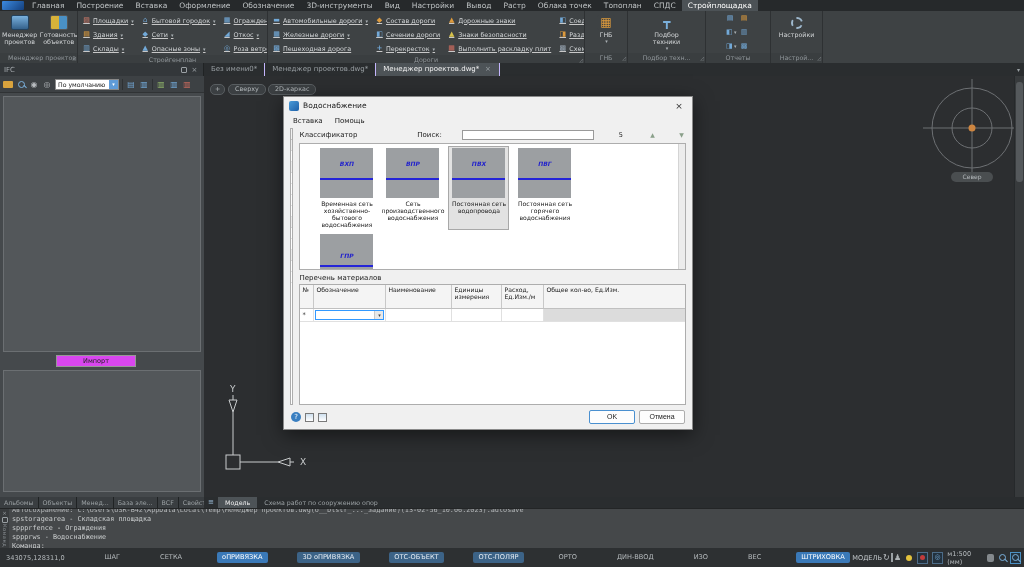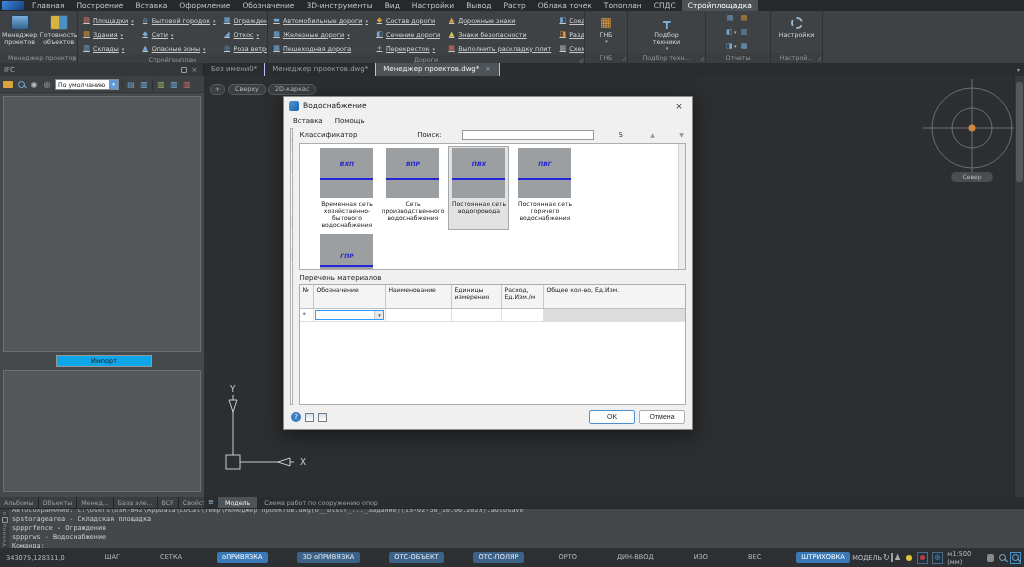--- a/index.html
+++ b/index.html
@@ -61,21 +61,21 @@
 .ico-folder{width:10px;height:7px;background:#d9a33d;border-radius:1px;}
 .ico-mag{width:7px;height:7px;border:1.4px solid #7ab0dc;border-radius:50%;position:relative;}
 .ico-mag::after{content:"";position:absolute;width:4px;height:1.4px;background:#7ab0dc;transform:rotate(45deg);right:-3px;bottom:-1px;}
 .gl-eye::before{content:"◉";}
 .gl-eye2::before{content:"◎";}
 .lp-dd{width:64px;height:11px;background:#fff;border:1px solid #888;font-size:6.2px;color:#1a1a1a;display:flex;align-items:center;padding-left:2px;}
 .lp-dd-btn{margin-left:auto;width:9px;height:9px;background:#5f9bd8;color:#fff;font-size:5px;line-height:9px;text-align:center;}
 .lp-dd-btn::before{content:"▾";}
 .vsep{width:1px;height:11px;background:#2e3133;}
 .lp-box{position:absolute;left:3px;right:3px;border:1px solid #6b6f72;background:#53575a;}
-.lp-import{position:absolute;top:279px;left:56px;width:96px;height:12px;background:#0ea5e9;border:1px solid #979797;font-size:6.5px;color:#222;text-align:center;line-height:10px;}
+.lp-import{position:absolute;top:279px;left:56px;width:80px;height:12px;background:#d946ef;border:1px solid #979797;font-size:6.5px;color:#222;text-align:center;line-height:10px;}
 
 
 .canvas{position:absolute;top:76px;left:204px;width:810px;height:421px;background:#2c2e30;}
 .pill{position:absolute;height:11px;border-radius:5px;background:#3b3f42;border:1px solid #585d60;color:#b3b8bb;font-size:6.4px;line-height:9px;padding:0 6px;}
 .compass{position:absolute;left:718px;top:2px;}
 .sever{position:absolute;left:747px;top:96px;width:42px;height:10px;background:#4a4e50;border-radius:5px;color:#b5babd;font-size:6px;line-height:10px;text-align:center;}
 .ucs{position:absolute;left:12px;top:306px;}
 .vscroll{position:absolute;top:76px;right:0;width:10px;height:421px;background:#373a3c;border-left:1px solid #26292b;}
 .vthumb{position:absolute;top:6px;left:1px;width:7px;height:100px;background:#55595c;border-radius:3px;}
 

